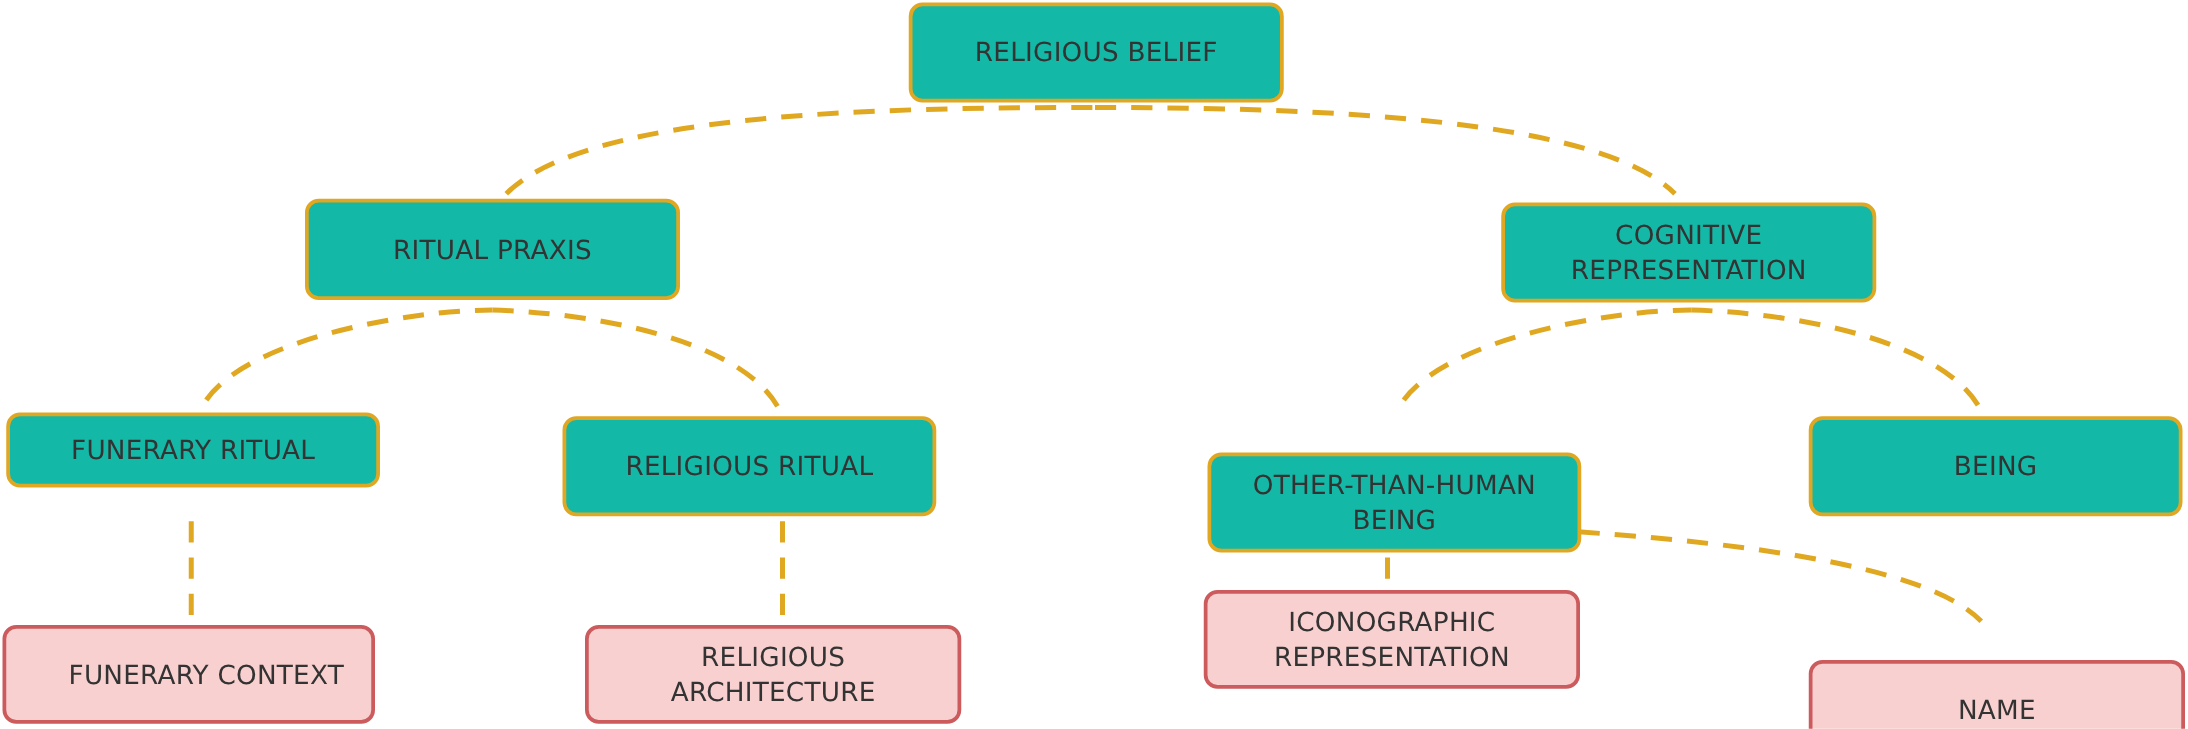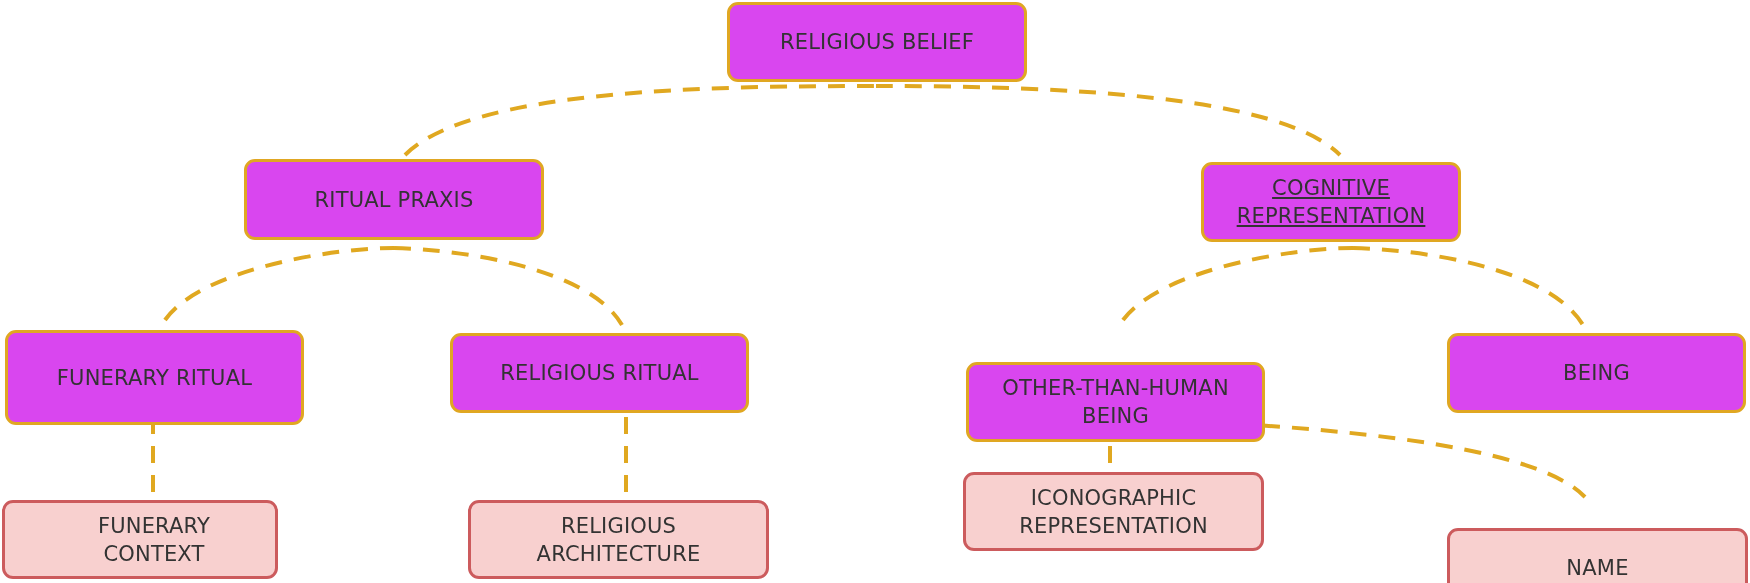--- a/index.html
+++ b/index.html
@@ -3,21 +3,21 @@
   <meta charset="utf-8">
   <style>
     html, body { margin: 0; padding: 0; background: #ffffff; }
     body { width: 1750px; height: 583px; position: relative; overflow: hidden;
            font-family: "DejaVu Sans", "Liberation Sans", sans-serif; }
     svg.links { position: absolute; left: 0; top: 0; width: 1750px; height: 583px; }
     .link { fill: none; stroke: #e0a820; stroke-width: 4; stroke-dasharray: 17 12; stroke-linecap: butt; }
     .node {
       position: absolute; box-sizing: border-box;
       border-radius: 11px; border: 3.5px solid #e0a722;
-      background: #d946ef;
+      background: #14b8a6;
       display: flex; align-items: center; justify-content: center; text-align: center;
       color: #333333; font-size: 21px; line-height: 28px; letter-spacing: 0.2px;
       padding: 0 12px;
     }
     .node.leaf { border-color: #cc5b5d; background: #f8d0cf; }
     .node span { white-space: pre-line; }
   </style>
 </head>
 <body>
 
@@ -35,43 +35,43 @@
 </svg>
 
 <div class="node" style="left:727px; top:2px; width:300px; height:80px;">
   <span>RELIGIOUS BELIEF</span>
 </div>
 
 <div class="node" style="left:244px; top:159px; width:300px; height:81px;">
   <span>RITUAL PRAXIS</span>
 </div>
 
-<div class="node" style="left:1201px; top:162px; width:260px; height:80px;text-decoration:underline;">
+<div class="node" style="left:1201px; top:162px; width:300px; height:80px;">
   <span>COGNITIVE
 REPRESENTATION</span>
 </div>
 
-<div class="node" style="left:5px; top:330px; width:299px; height:95px;">
+<div class="node" style="left:5px; top:330px; width:299px; height:60px;">
   <span>FUNERARY RITUAL</span>
 </div>
 
 <div class="node" style="left:450px; top:333px; width:299px; height:80px;">
   <span>RELIGIOUS RITUAL</span>
 </div>
 
 <div class="node" style="left:966px; top:330px; width:299px; height:80px;margin-top:32px;">
   <span>OTHER-THAN-HUMAN
 BEING</span>
 </div>
 
 <div class="node" style="left:1447px; top:333px; width:299px; height:80px;">
   <span>BEING</span>
 </div>
 
-<div class="node leaf" style="left:2px; top:500px; width:276px; height:79px;padding-left:40px;">
+<div class="node leaf" style="left:2px; top:500px; width:298px; height:79px;padding-left:40px;">
   <span>FUNERARY CONTEXT</span>
 </div>
 
 <div class="node leaf" style="left:468px; top:500px; width:301px; height:79px;">
   <span>RELIGIOUS
 ARCHITECTURE</span>
 </div>
 
 <div class="node leaf" style="left:963px; top:472px; width:301px; height:79px;">
   <span>ICONOGRAPHIC

